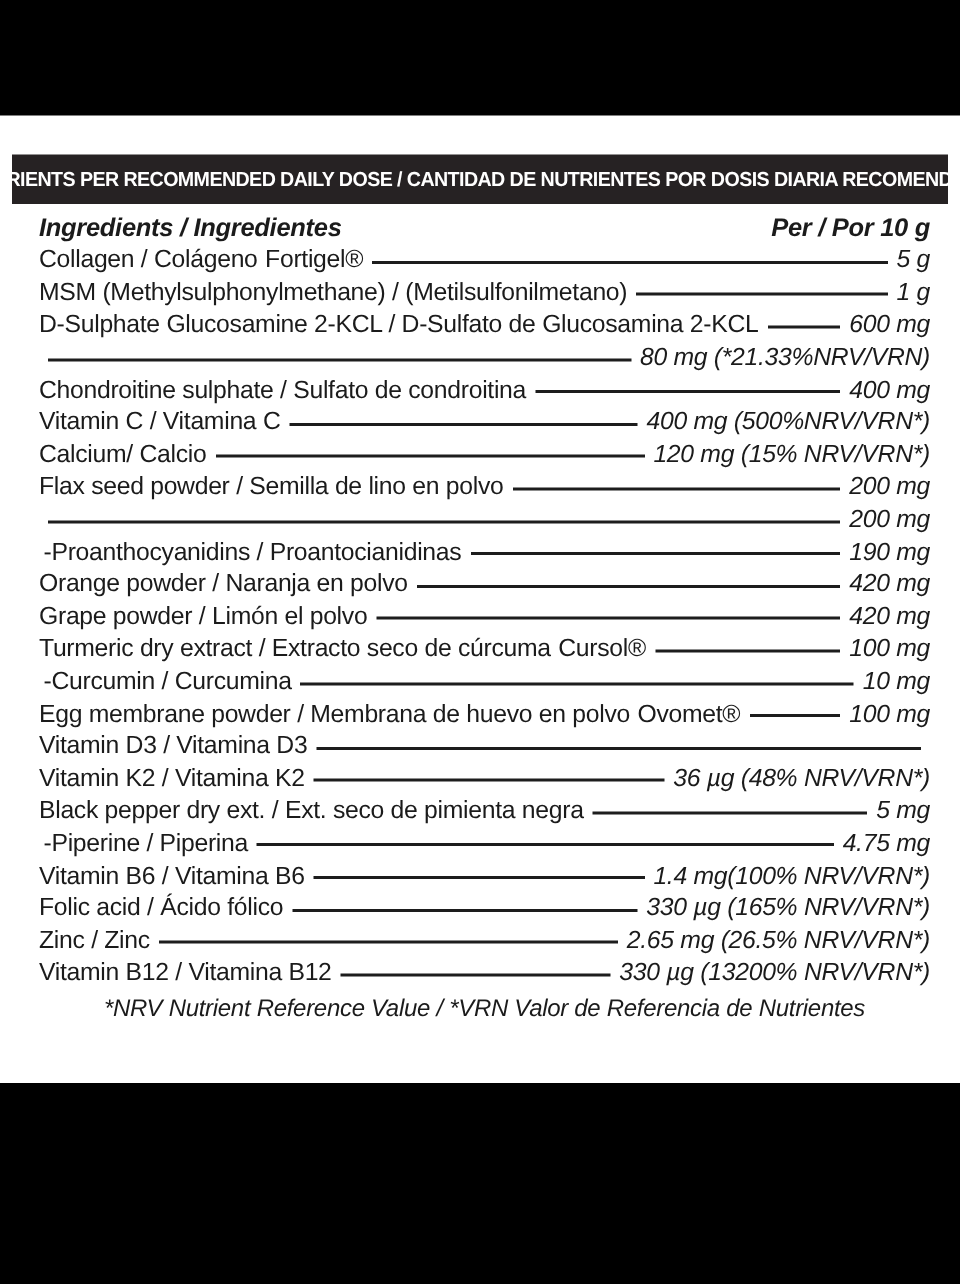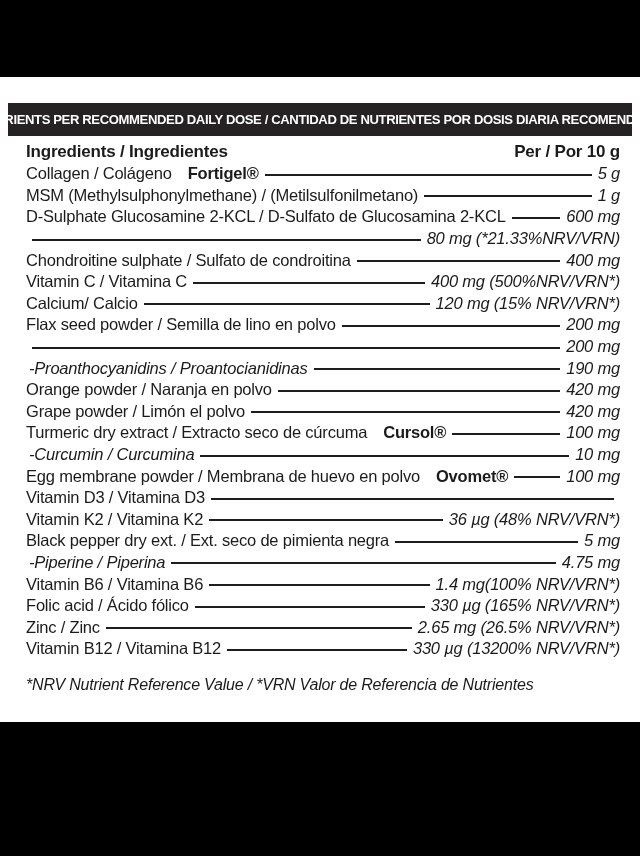--- a/index.html
+++ b/index.html
@@ -35,45 +35,46 @@
     padding: 0 20px 0 26px;
     font-size: 16.5px;
     letter-spacing: -0.2px;
   }
   .colhead {
     display: flex; justify-content: space-between; align-items: center;
     font-weight: bold;
     font-size: 17px;
     line-height: 22px;
     height: 22px;
+    font-style: italic;
   }
   .row {
     display: flex; align-items: center;
     height: 21.6px;
     white-space: nowrap;
   }
   .lbl  { white-space: pre; }
-  .brand { font-weight: bold; margin-left: 16px; }
+  .brand { font-weight: normal; margin-left: 5px; }
   .leader {
     flex: 1 1 auto;
     min-width: 12px;
     height: 2px;
     background: #1d1d1d;
     margin: 0 6px;
     position: relative; top: 1px;
   }
   .val { white-space: nowrap; font-style: italic; }
-  .row.sub .lbl { padding-left: 3px; font-style: italic; }
+  .row.sub .lbl { padding-left: 3px; }
 
   .footnote {
     font-style: italic;
-    text-align: left;
+    text-align: center;
     font-size: 16px;
     line-height: 22px;
-    margin-top: 14px;
+    margin-top: 2px;
     letter-spacing: -0.2px;
   }
 </style>
 </head>
 <body>
 
 <div class="letterbox-top"></div>
 
 <div class="title-bar">
   <span class="title-text">NUTRIENTS PER RECOMMENDED DAILY DOSE / CANTIDAD DE NUTRIENTES POR DOSIS DIARIA RECOMENDADA</span>

